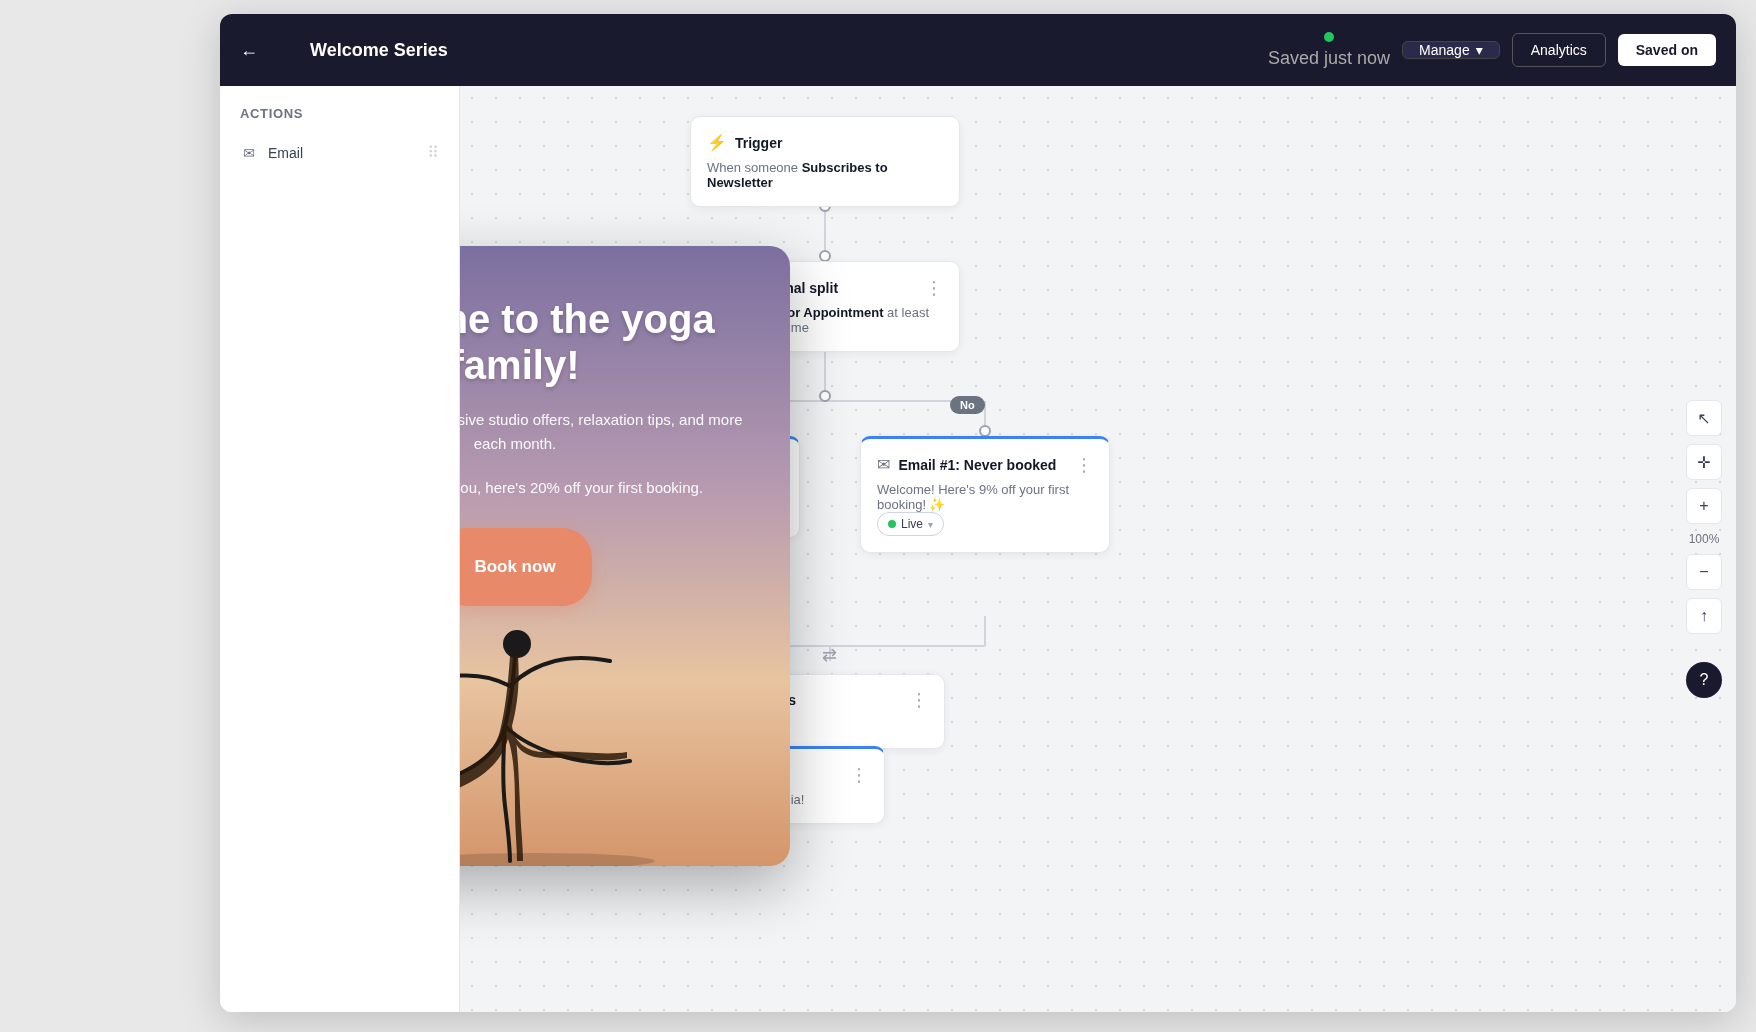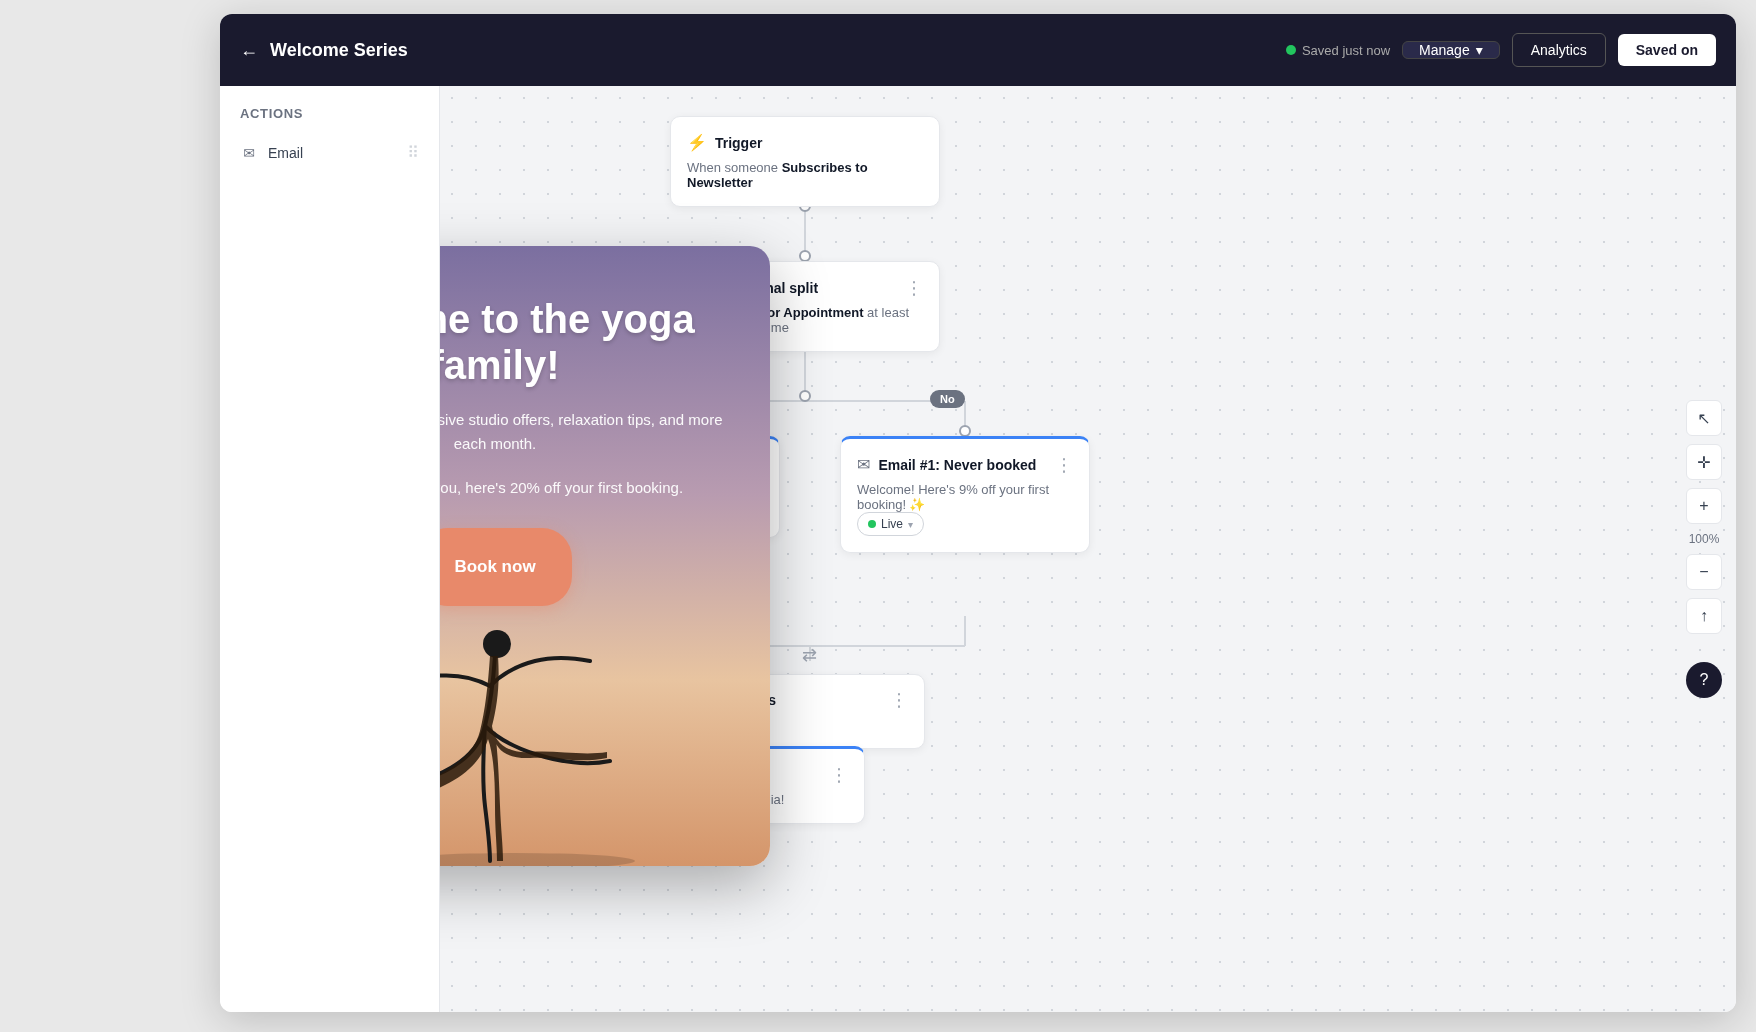--- a/index.html
+++ b/index.html
@@ -42,28 +42,30 @@
       font-size: 18px;
       cursor: pointer;
       display: flex;
       align-items: center;
       gap: 8px;
     }
     .header-title {
       color: #fff;
       font-size: 18px;
       font-weight: 600;
+      margin-left: 40px;
     }
     .header-spacer { flex: 1; }
     .header-saved {
       color: #aaa;
-      font-size: 13px;
+      font-size: 18px;
       display: flex;
       align-items: center;
       gap: 6px;
+      flex-direction: column;
     }
     .header-saved .dot {
       width: 10px; height: 10px;
       background: #22c55e;
       border-radius: 50%;
       display: inline-block;
     }
     .btn-manage {
       background: #2a2a4a;
       color: #fff;
@@ -98,21 +100,21 @@
 
     
     .body-area {
       display: flex;
       flex: 1;
       overflow: hidden;
     }
 
     
     .sidebar {
-      width: 220px;
+      width: 240px;
       background: #fff;
       border-right: 1px solid #e5e7eb;
       flex-shrink: 0;
       padding: 20px 0;
     }
     .sidebar-title {
       font-size: 13px;
       font-weight: 600;
       color: #6b7280;
       padding: 0 20px 12px;
@@ -506,21 +508,21 @@
             <span class="node-title">Conditional split</span>
             <span class="node-menu">⋮</span>
           </div>
           <div class="node-body">
             <span>Has </span><strong>Arrived for Appointment</strong><span> at least once over all time</span>
           </div>
         </div>
 
         <div class="branch-badge branch-yes" style="left: 95px; top: 290px;">Yes</div>
 
-        <div class="branch-badge branch-no" style="left: 410px; top: 284px;">No</div>
+        <div class="branch-badge branch-no" style="left: 410px; top: 290px;">No</div>
 
         <div class="node-card email-booked-node">
           <div class="node-header">
             <span class="node-icon">✉</span>
             <span class="node-title">Email #1: Booked</span>
             <span class="node-menu">⋮</span>
           </div>
           <div class="node-body">Thanks for subscribing!</div>
           <div class="status-badge">
             <span class="status-dot"></span>

